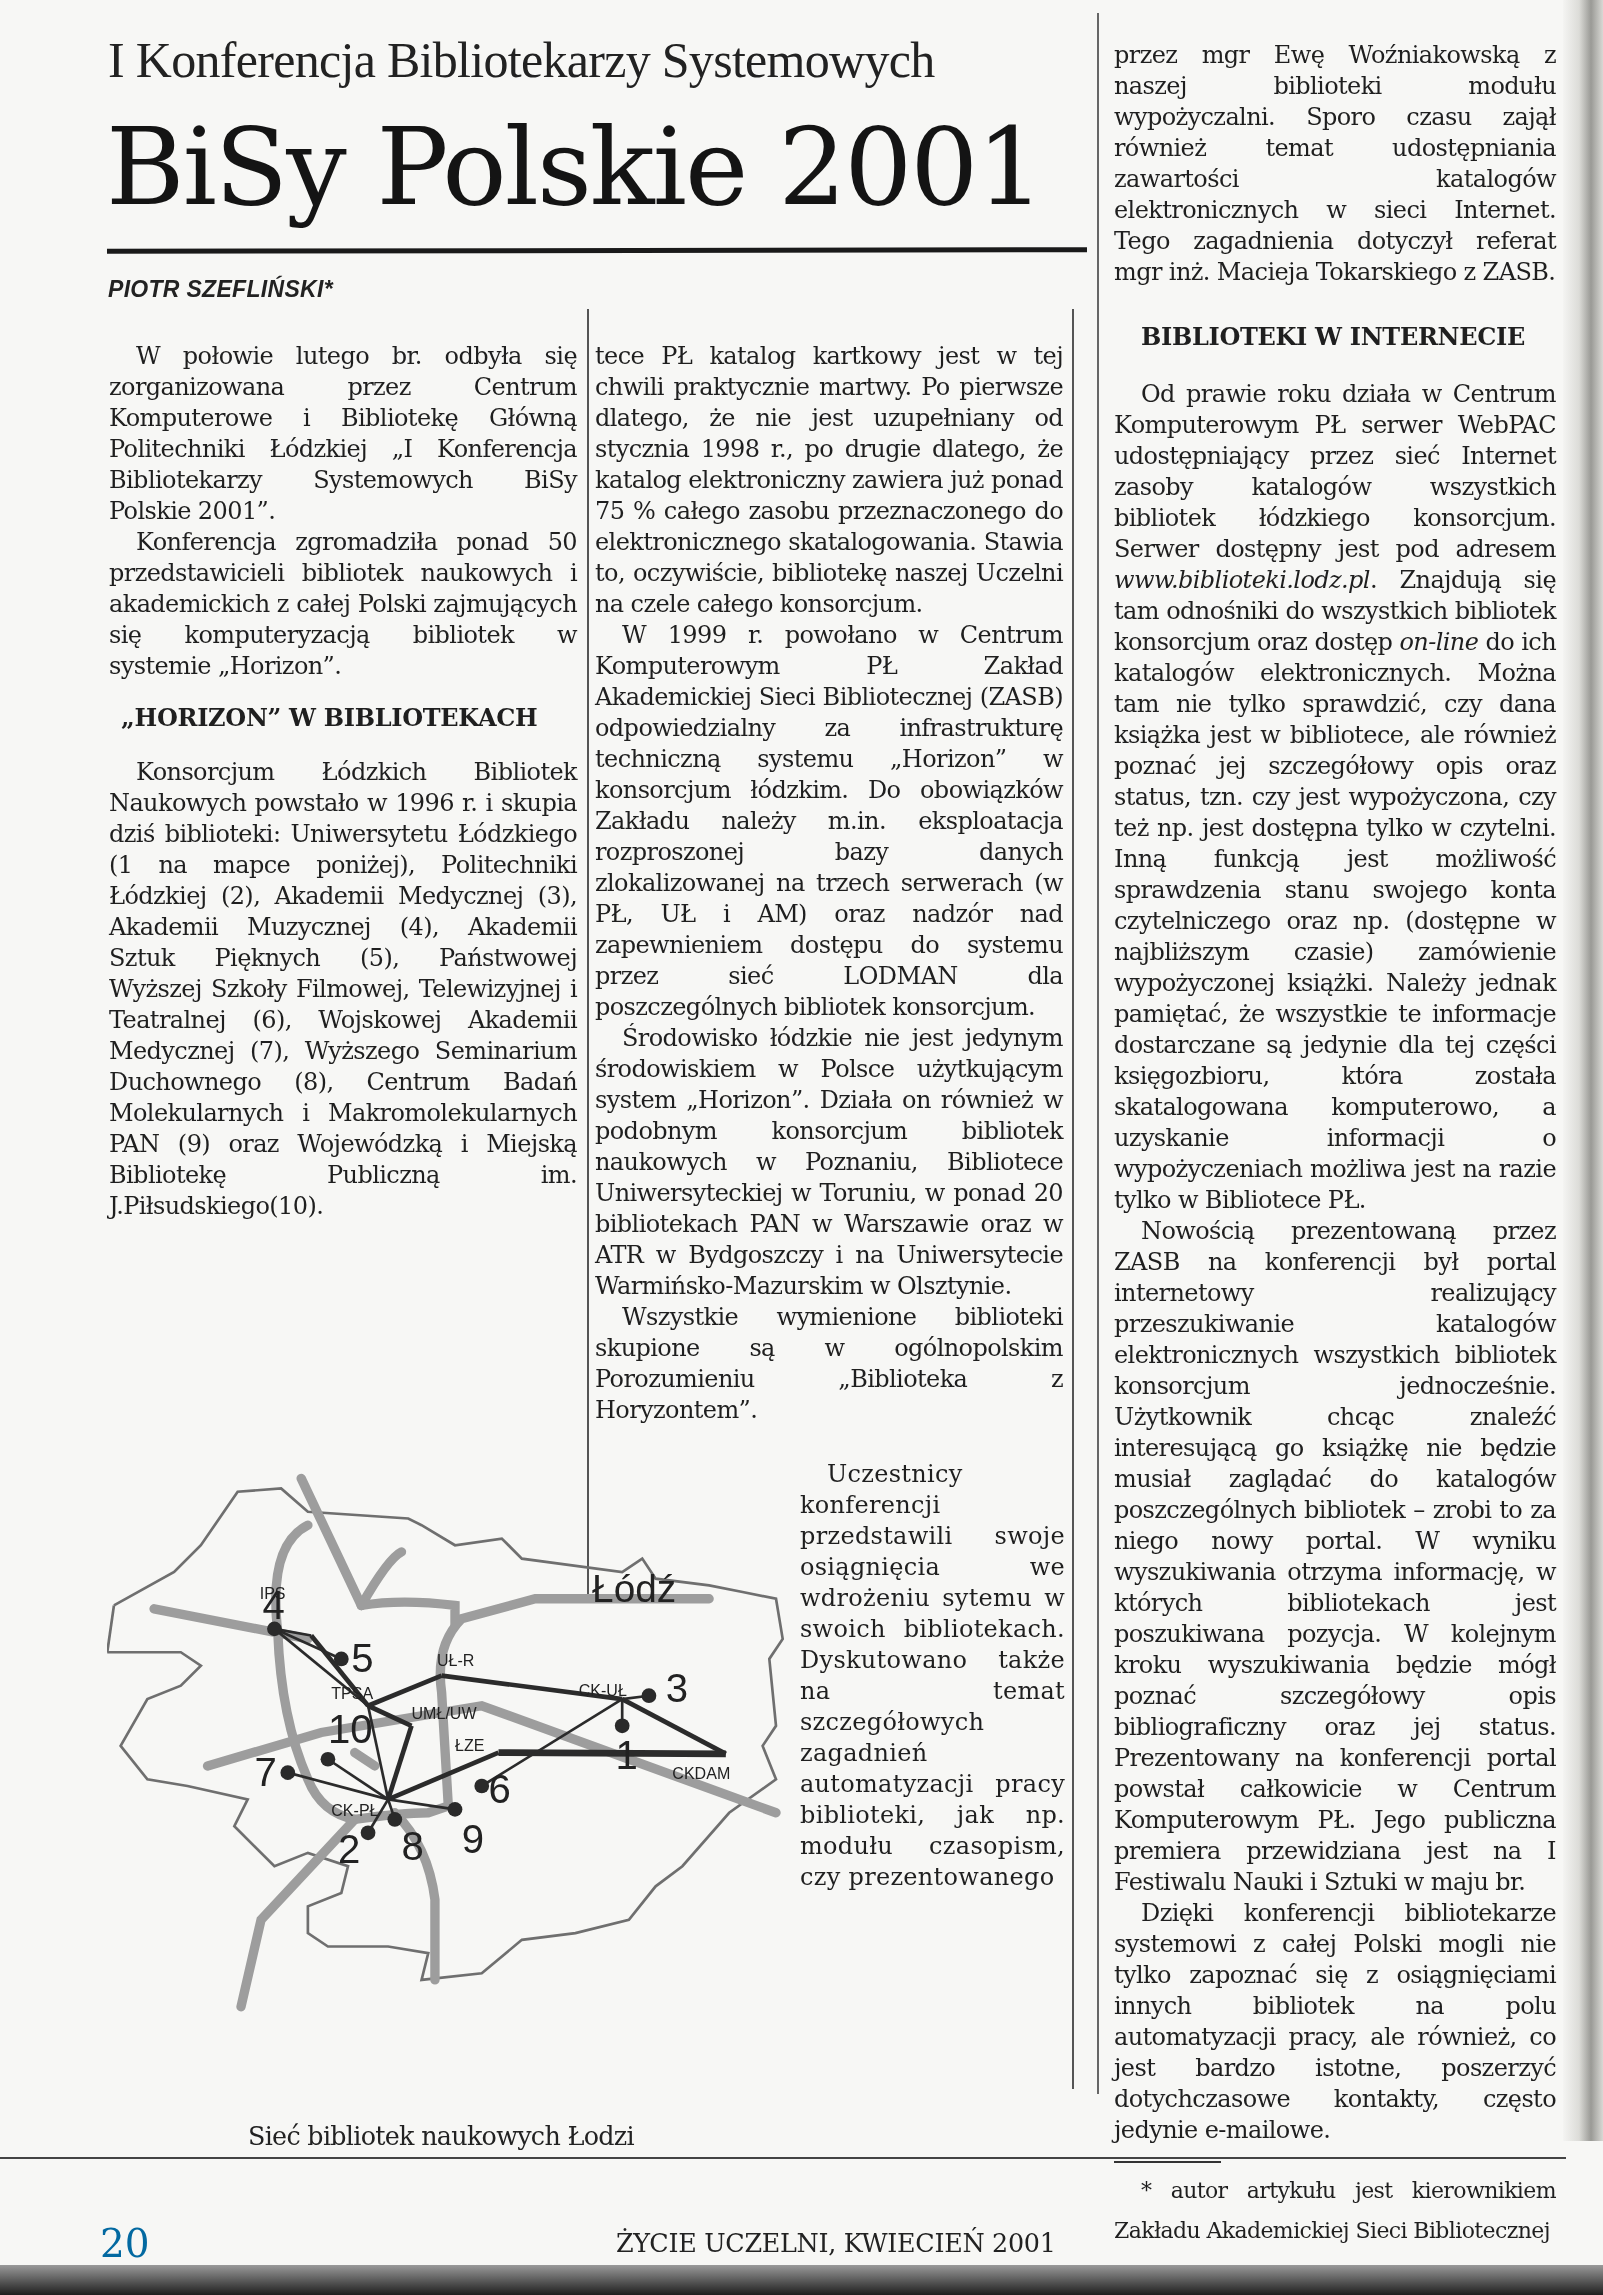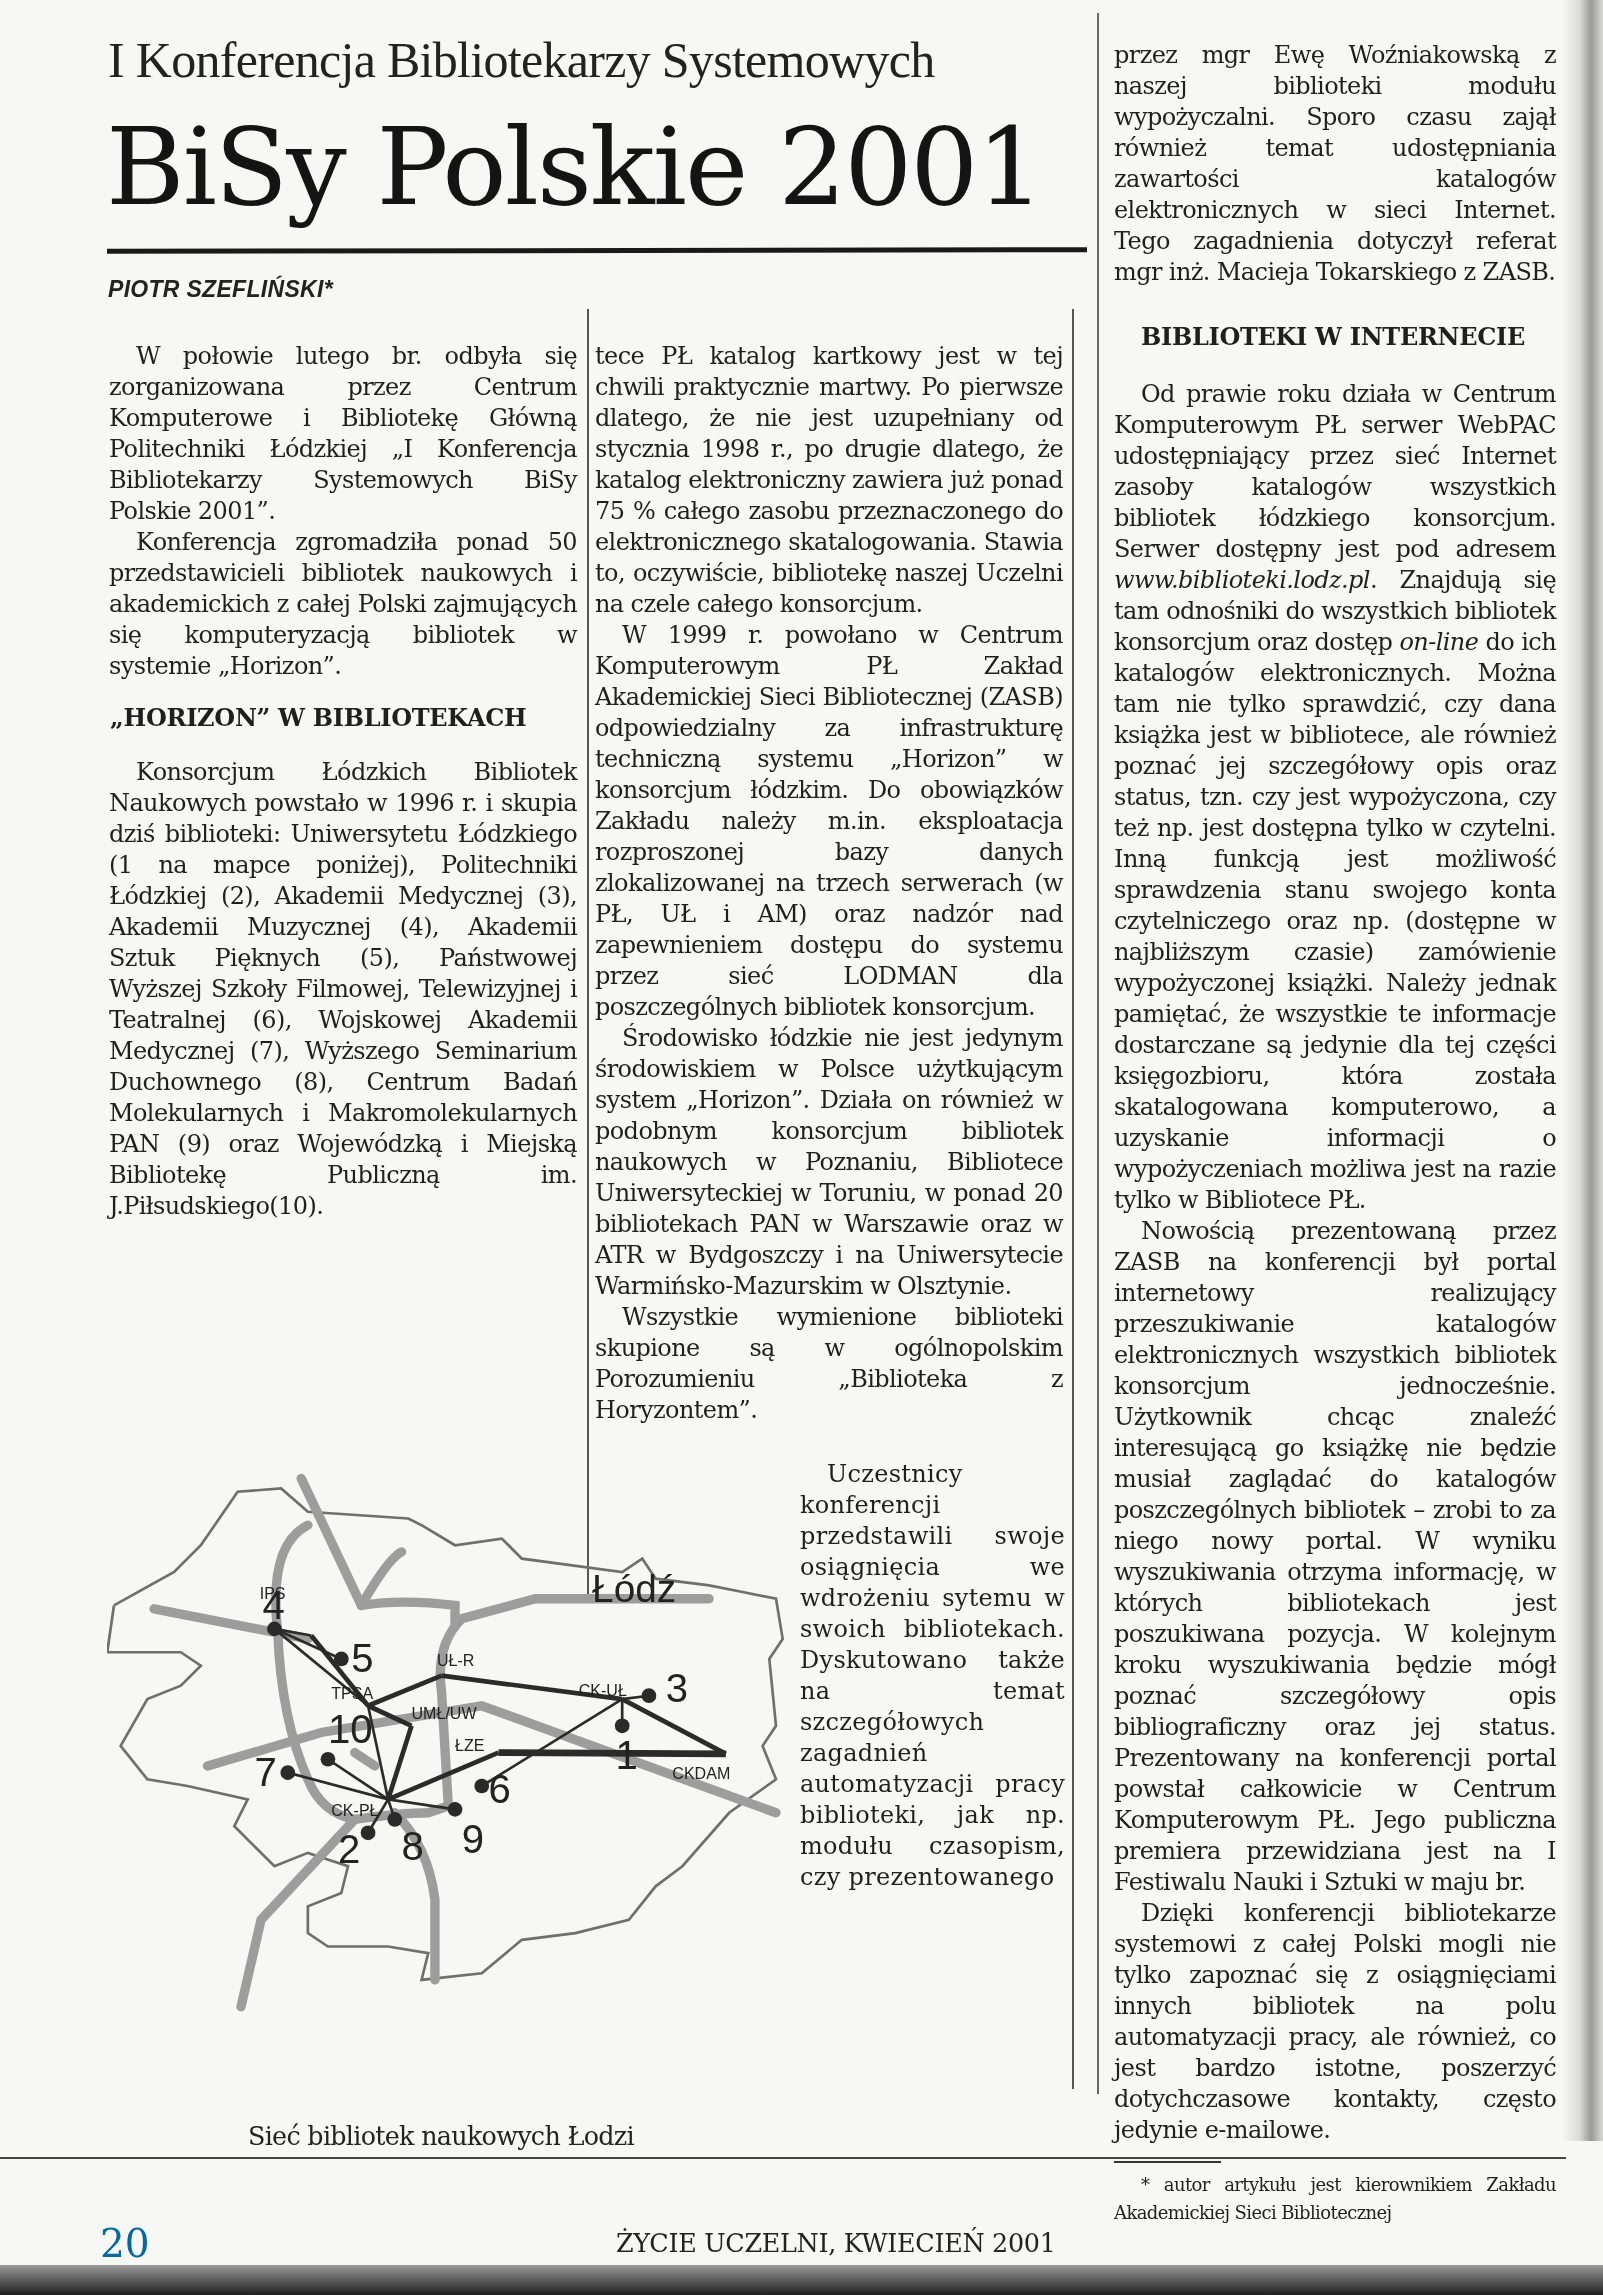--- a/index.html
+++ b/index.html
@@ -12,26 +12,26 @@
   .title { left:106px; top:114px; font-size:107px; line-height:1; color:#141414;
            font-family:"DejaVu Serif",serif; letter-spacing:-2px; white-space:nowrap; }
   .title-rule { left:107px; top:248px; width:980px; height:5.4px; background:#1a1a1a; transform:rotate(-0.1deg); }
   .author { left:108px; top:276px; font-size:23px; font-style:italic; font-weight:bold;
             font-family:"Liberation Sans","DejaVu Sans",sans-serif; color:#222; letter-spacing:0.3px; }
   .vdiv { width:2px; background:#555; }
   .col { font-size:24px; line-height:31px; text-align:justify; color:#1f1f1f;
          font-family:"DejaVu Serif",serif; letter-spacing:-0.6px; }
   .col p { margin:0; text-indent:27px; }
   .col p.noindent { text-indent:0; }
-  .col h3 { margin:20px 0 24px 1px; font-size:24px; font-weight:bold; text-align:left;
+  .col h3 { margin:20px 0 24px 12px; font-size:24px; font-weight:bold; text-align:left;
             font-family:"DejaVu Serif",serif; letter-spacing:-0.3px; }
   .col i { font-style:italic; }
   .narrow p { text-indent:0; }
   .fn-rule { width:107px; height:2px; background:#333; margin:14.7px 0 8px 0; }
-  .footnote { font-size:18px; line-height:28px; letter-spacing:-0.6px; }
+  .footnote { font-size:22px; line-height:40px; letter-spacing:-0.6px; }
   .footnote p { text-indent:27px; }
   .map-caption { left:248px; top:2121px; font-size:25.4px; color:#222; white-space:nowrap; letter-spacing:-0.7px; }
   .bottom-rule { left:0; top:2157px; width:1566px; height:2px; background:#444; }
   .page-num { left:100px; top:2221px; font-size:39px; color:#0369a1; }
   .running { left:616px; top:2228px; font-size:25.4px; color:#222; letter-spacing:-0.3px; white-space:nowrap; }
   .binding { right:0; top:0; width:40px; height:2141px;
              background:linear-gradient(90deg,#f4f4f2 0%,#dcdcd8 40%,#9a9a96 70%,#d8d8d4 100%); }
   .page-edge { left:0; top:2265px; width:1603px; height:31px; background:linear-gradient(180deg,#9a9a9a,#1a1a1a); }
   svg text { font-family:"Liberation Sans","DejaVu Sans",sans-serif; }
 </style>

